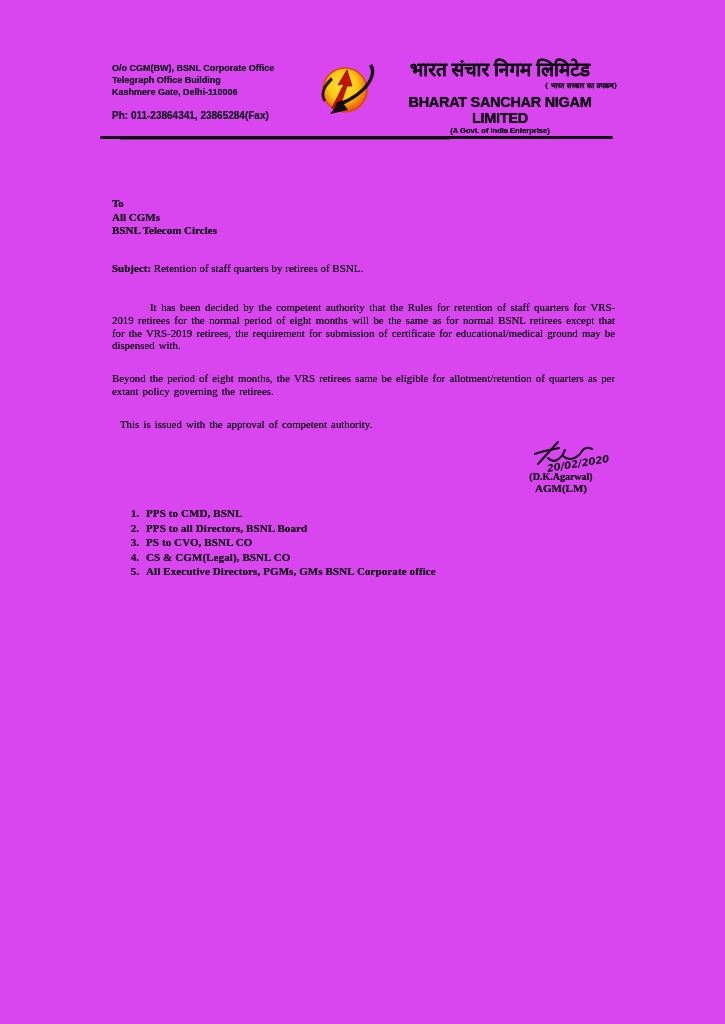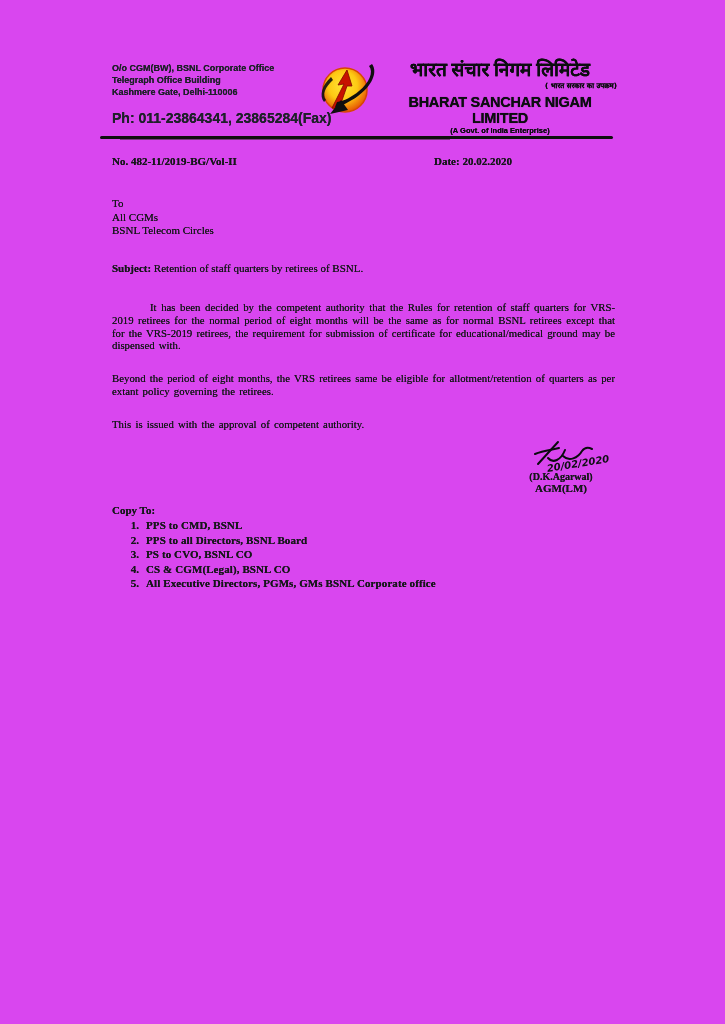--- a/index.html
+++ b/index.html
@@ -23,21 +23,21 @@
   .office-block {
     position: absolute; left: 112px; top: 62px;
     font-family: "Liberation Sans", sans-serif;
     font-weight: bold; font-size: 9px; line-height: 12px;
     color: #23252e;
     text-shadow: 0 0 0.5px #23252e;
   }
   .office-phone {
     position: absolute; left: 112px; top: 110px;
     font-family: "Liberation Sans", sans-serif;
-    font-weight: bold; font-size: 14px;
+    font-weight: bold; font-size: 10px;
     color: #23252e;
     text-shadow: 0 0 0.5px #23252e;
   }
   .logo {
     position: absolute; left: 314px; top: 58px;
     width: 66px; height: 66px;
   }
   .company-block {
     position: absolute; left: 383px; top: 58px; width: 234px;
     text-align: center; color: #121216;
@@ -80,39 +80,40 @@
     position: absolute; left: 112px; top: 155px; width: 503px;
     font-size: 11px; font-weight: bold;
     text-shadow: 0 0 0.4px #1c1c20;
   }
   .ref-date { position: absolute; left: 322px; top: 0; }
   
   .addressee {
     position: absolute; left: 112px; top: 197px;
     font-size: 11px; line-height: 13.5px;
     text-shadow: 0 0 0.4px #1c1c20;
+    font-weight: bold;
   }
   
   .subject {
     position: absolute; left: 112px; top: 262px;
     font-size: 11px;
     text-shadow: 0 0 0.4px #1c1c20;
   }
   .subject .subj-label { font-weight: bold; }
   
   .para {
     position: absolute; left: 112px; width: 503px;
     font-size: 10.8px; line-height: 12.8px;
     text-align: justify;
     text-shadow: 0 0 0.45px #1c1c20;
     word-spacing: 1.5px;
   }
   .para1 { top: 301px; text-indent: 38px; }
   .para2 { top: 372px; }
-  .para3 { top: 418px; text-align: left; }
+  .para3 { top: 418px; text-align: left; margin-left: 8px; }
   
   .sig-block {
     position: absolute; left: 498px; top: 438px; width: 126px;
     text-align: center;
   }
   .sig-scrawl { display: block; margin: 0 auto -4px 34px; }
   .sig-handdate {
     font-family: "DejaVu Sans", sans-serif;
     font-style: italic; font-size: 10px; font-weight: bold;
     transform: rotate(-9deg);
@@ -177,24 +178,20 @@
 
     <div class="company-block">
       <div class="hindi-name">भारत संचार निगम लिमिटेड</div>
       <div class="hindi-tagline">( भारत सरकार का उपक्रम)</div>
       <div class="english-name">BHARAT SANCHAR NIGAM LIMITED</div>
       <div class="english-tagline">(A Govt. of India Enterprise)</div>
     </div>
 
     <div class="header-rule"></div>
 
-    <div class="ref-row">
-      <span class="ref-no">No. 482-11/2019-BG/Vol-II</span>
-      <span class="ref-date">Date: 20.02.2020</span>
-    </div>
 
     <div class="addressee">
       <div>To</div>
       <div>All CGMs</div>
       <div>BSNL Telecom Circles</div>
     </div>
 
     <div class="subject">
       <span class="subj-label">Subject:</span><span> Retention of staff quarters by retirees of BSNL.</span>
     </div>
@@ -211,21 +208,20 @@
           <path d="M16 20 C21 26 29 22 33 12"></path>
           <path d="M31 18 C37 24 46 20 50 13 C53 9 56 9 60 11"></path>
         </g>
       </svg>
       <div class="sig-handdate">20/02/2020</div>
       <div class="sig-name">(D.K.Agarwal)</div>
       <div class="sig-desig">AGM(LM)</div>
     </div>
 
     <div class="copy-block">
-      <div class="copy-label">Copy To:</div>
       <ol class="copy-list">
         <li>PPS to CMD, BSNL</li>
         <li>PPS to all Directors, BSNL Board</li>
         <li>PS to CVO, BSNL CO</li>
         <li>CS &amp; CGM(Legal), BSNL CO</li>
         <li>All Executive Directors, PGMs, GMs BSNL Corporate office</li>
       </ol>
     </div>
 
   </div>

